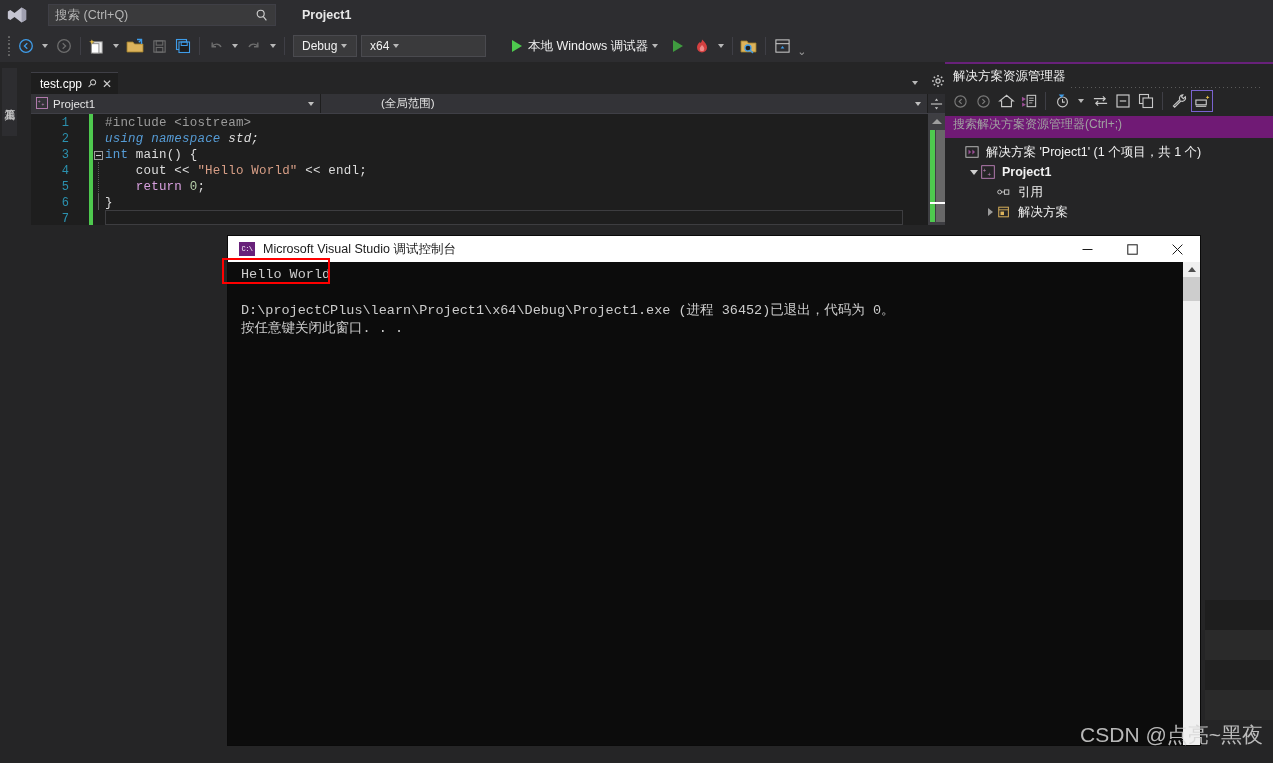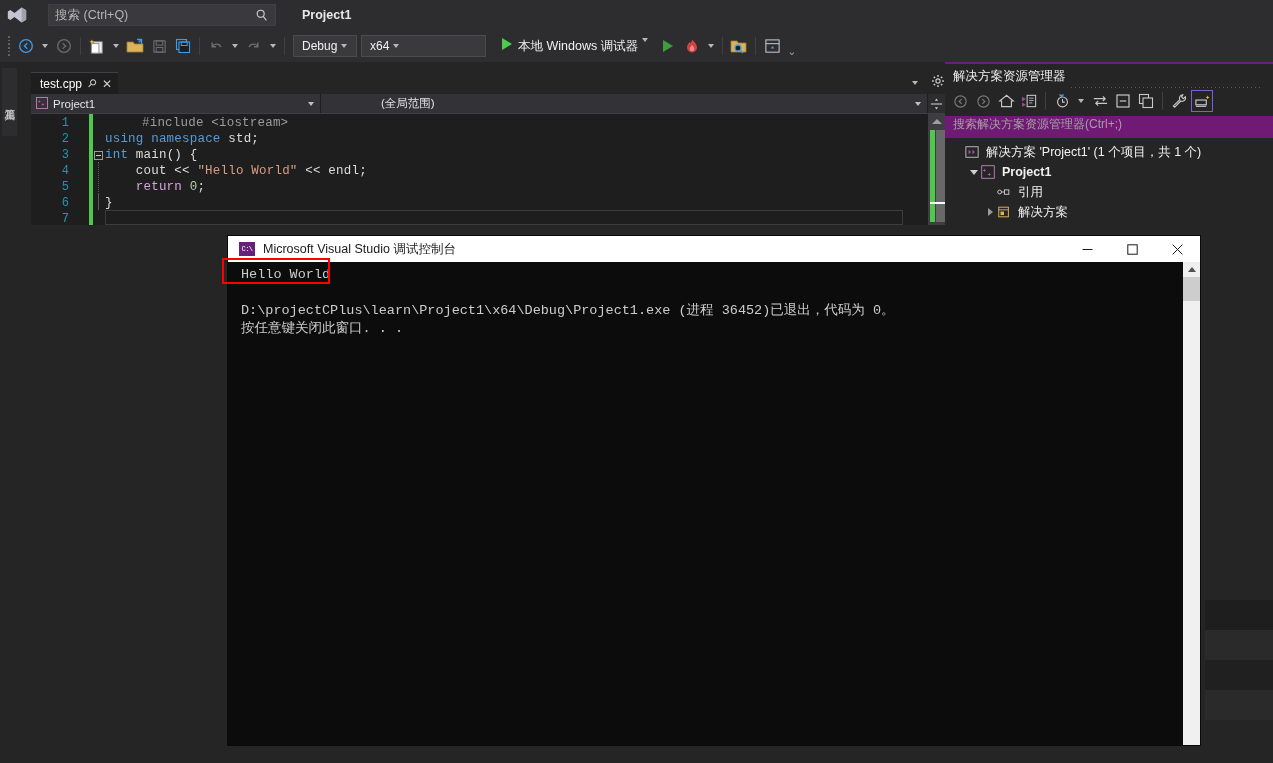--- a/index.html
+++ b/index.html
@@ -43,21 +43,21 @@
   .tb-sep { width: 1px; height: 18px; background: #3f3f46; margin: 0 4px; }
   .caret-sm { width: 0; height: 0; border-left: 3.5px solid transparent;
               border-right: 3.5px solid transparent; border-top: 4px solid #b8b8b8;
               margin: 0 4px; }
   .combo {
     height: 22px; background: #3a3a3c; border: 1px solid #4a4a4f;
     display: flex; align-items: center; 
     padding: 0 5px 0 8px; font-size: 12px; color: #f1f1f1; margin-left: 4px;
   }
   .combo .cv { white-space: nowrap; }
-  .dbg-btn { display: flex; margin-left: 16px; font-size: 12.5px; color: #f1f1f1; }
+  .dbg-btn { display: flex; align-items: center; margin-left: 26px; font-size: 12.5px; color: #f1f1f1; }
   .tri-green { width: 0; height: 0; border-top: 6px solid transparent;
                border-bottom: 6px solid transparent; border-left: 10px solid #4ec94e; }
   .tri-green-o { width: 0; height: 0; border-top: 6px solid transparent;
                border-bottom: 6px solid transparent; border-left: 10px solid #3f9b3f; }
 
   
   .leftbar {
     position: absolute; left: 0; top: 62px; width: 19px; height: 701px;
     background: #252526;
   }
@@ -420,22 +420,22 @@
           <div class="ln" style="top: 82px;">6</div>
           <div class="ln" style="top: 98px;">7</div>
         </div>
       <div class="changebar"></div>
       <div class="collapse-box">
           <i></i>
         </div>
       <div class="guide" style="top:48px;height:32px;"></div>
       <div class="brace-line" style="top:80px;height:16px;"></div>
       <div id="code-lines">
-          <div class="codeline" style="top: 2px; margin-left: 37px;"><span class="c-pp">#include </span><span class="c-pp">&lt;iostream&gt;</span></div>
-          <div class="codeline" style="top: 18px;"><span class="c-kw">using</span><span class="c-id"> </span><span class="c-kw">namespace</span><span class="c-id"> std;</span></div>
+          <div class="codeline" style="top: 2px;"><span class="c-pp">#include </span><span class="c-pp">&lt;iostream&gt;</span></div>
+          <div class="codeline" style="top: 18px; font-style: italic;"><span class="c-kw">using</span><span class="c-id"> </span><span class="c-kw">namespace</span><span class="c-id"> std;</span></div>
           <div class="codeline" style="top: 34px;"><span class="c-kw">int</span><span class="c-id"> </span><span class="c-id">main</span><span class="c-id">() {</span></div>
           <div class="codeline" style="top: 50px;"><span class="c-id">    cout &lt;&lt; </span><span class="c-str">"Hello World"</span><span class="c-id"> &lt;&lt; endl;</span></div>
           <div class="codeline" style="top: 66px;"><span class="c-id">    </span><span class="c-ctl">return</span><span class="c-id"> </span><span class="c-num">0</span><span class="c-id">;</span></div>
           <div class="codeline" style="top: 82px;"><span class="c-id">}</span></div>
           <div class="codeline" style="top: 98px;"><span class="c-id"></span></div>
         </div>
       <div class="cursor-line"></div>
 
       <div class="ed-scroll">
         <div class="up-arrow"></div>
@@ -676,13 +676,14 @@
       </div>
 
     <div class="con-scroll">
       <div class="up"></div>
       <div class="thumb"></div>
     </div>
   </div>
 
   <div class="redbox"></div>
 
+  <div class="watermark">CSDN @点亮~黑夜</div>
 </div>
 
 </body></html>

